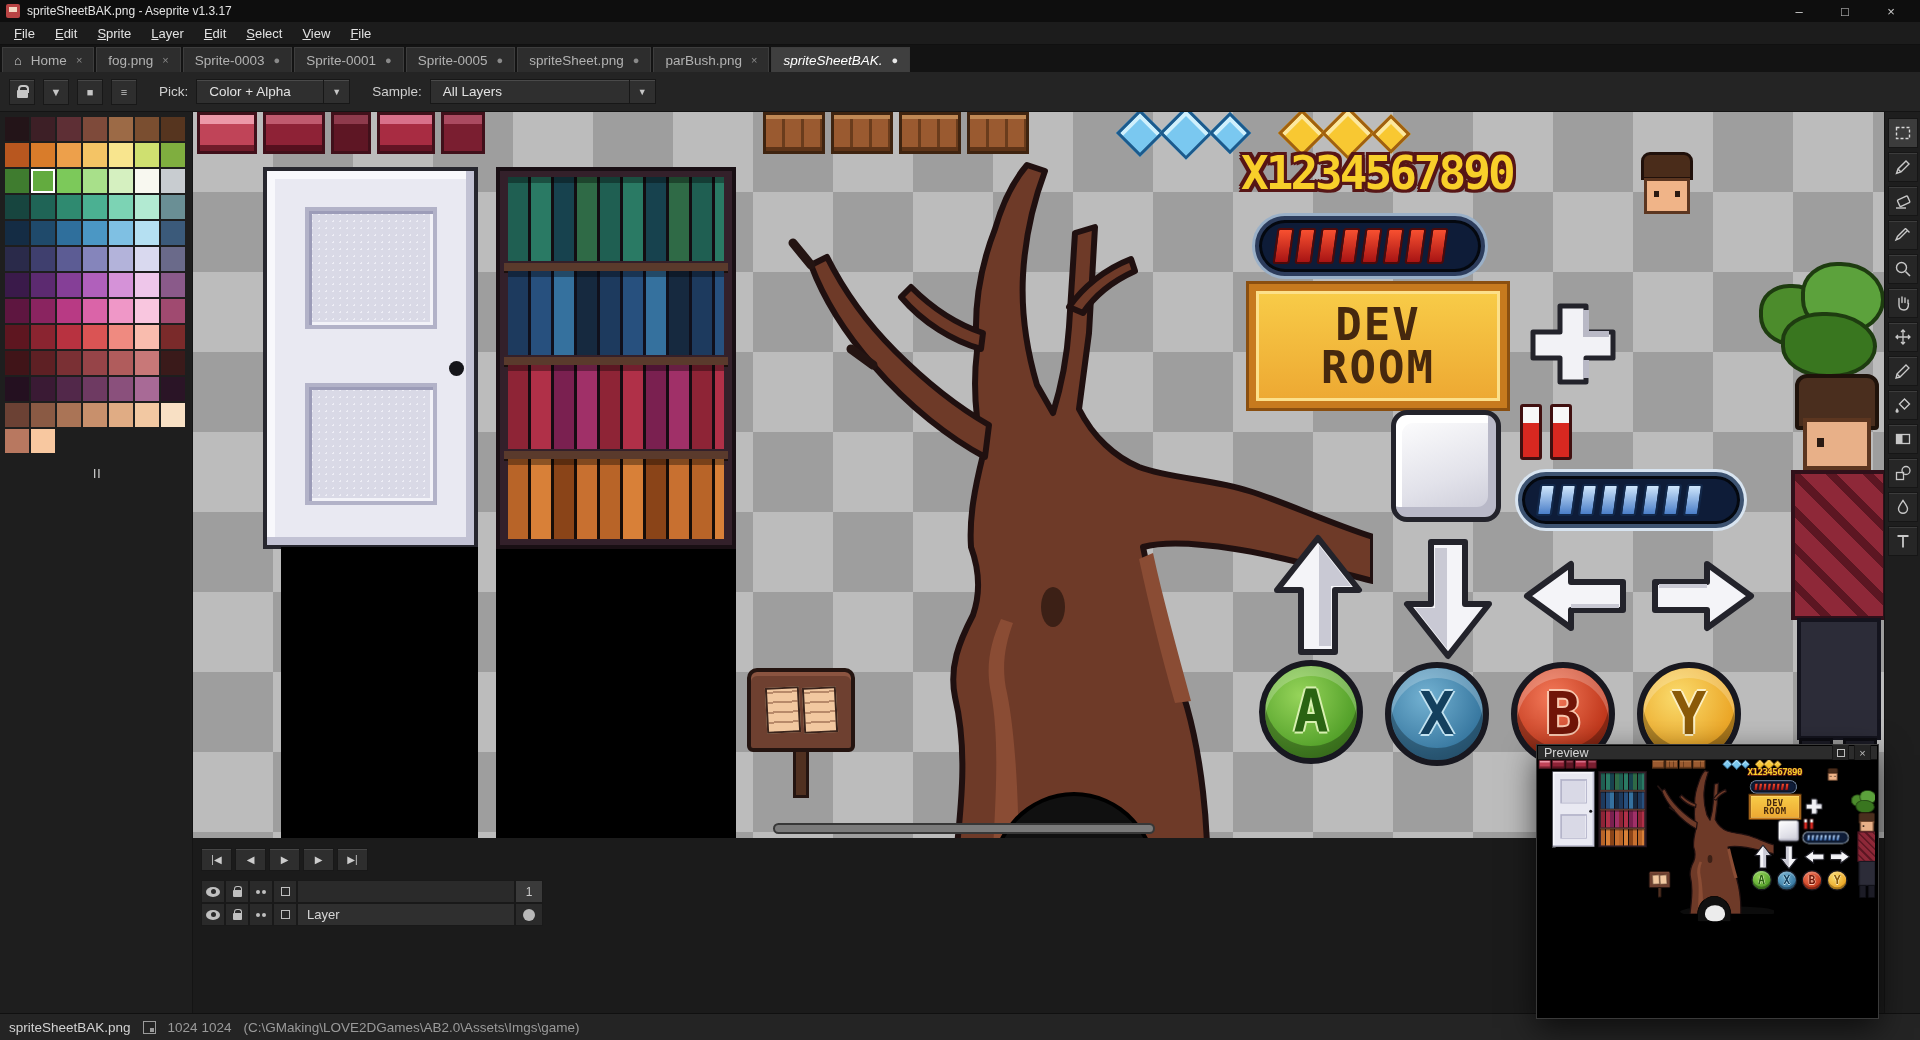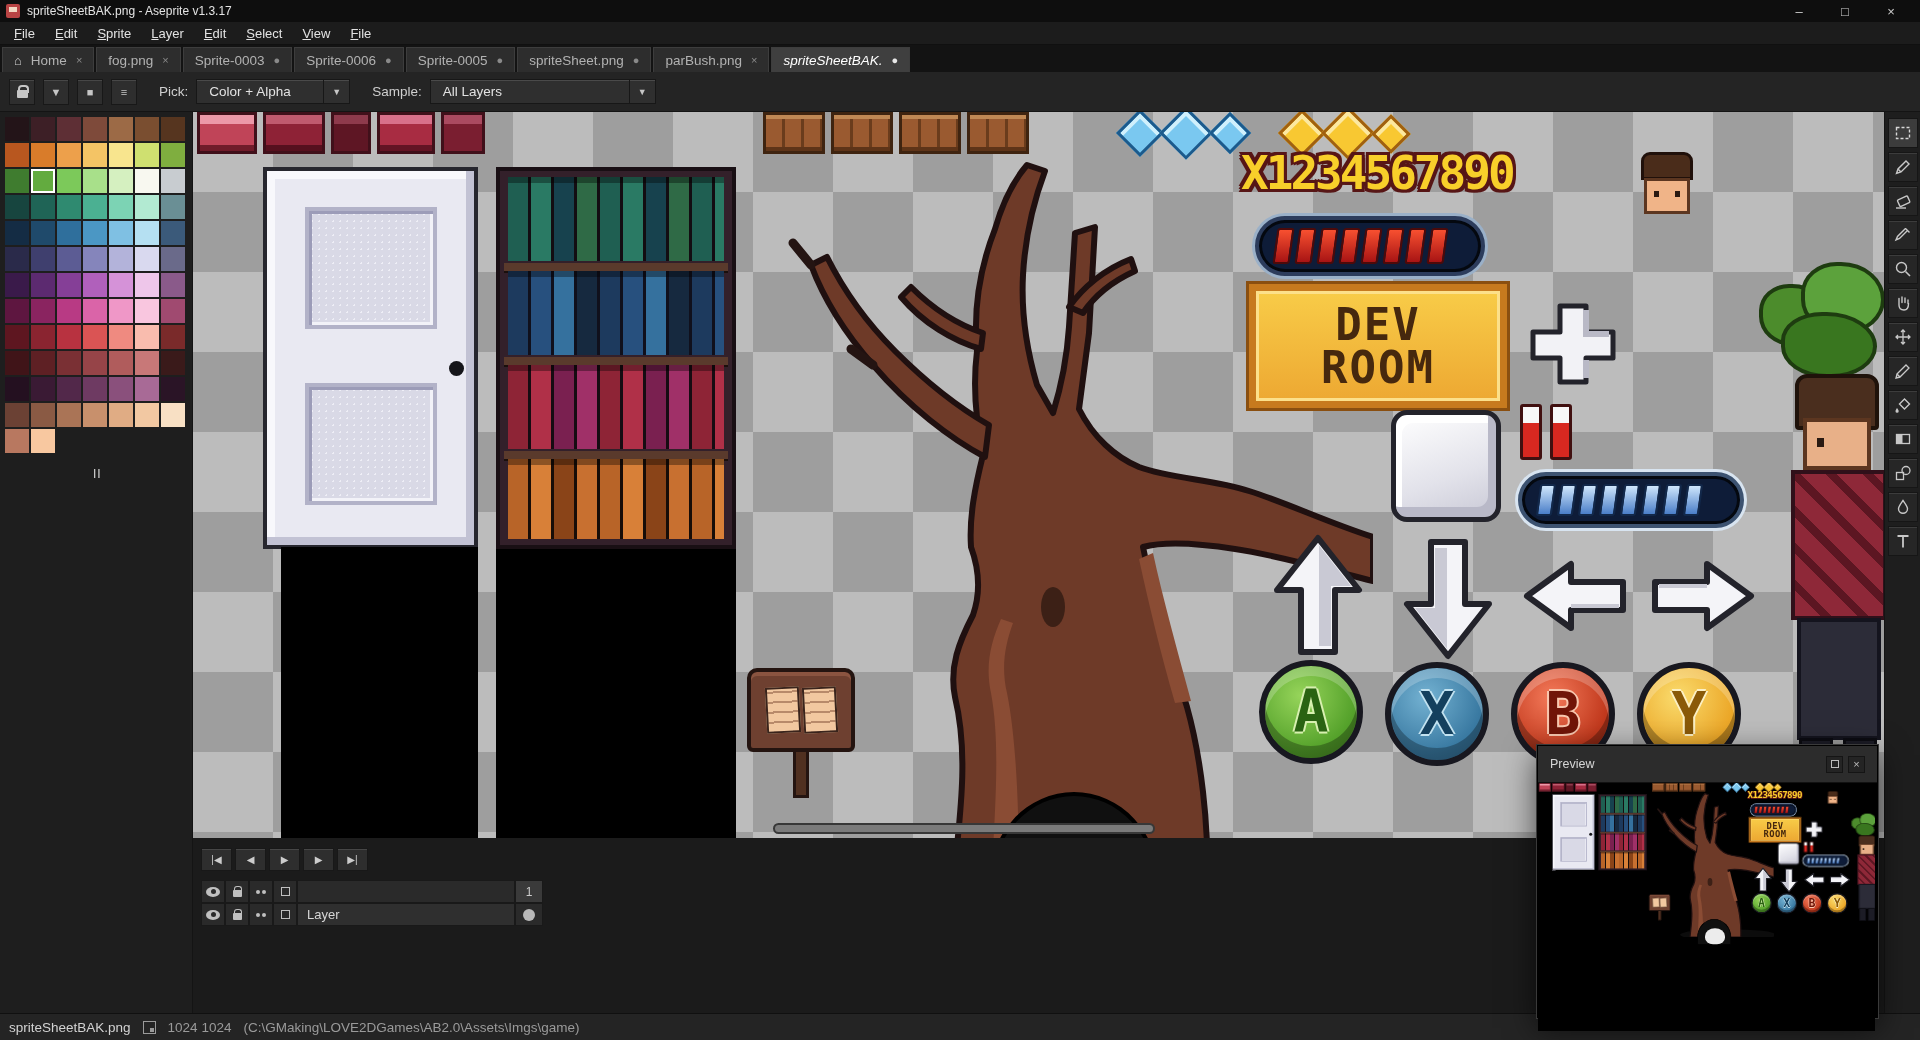--- a/index.html
+++ b/index.html
@@ -154,21 +154,21 @@
 
   
   .statusbar { height:27px; background:#242424; border-top:1px solid #101010; display:flex; align-items:center; gap:12px; padding:0 9px; font-size:13.5px; color:#9a9a9a; }
   .status-file { color:#d2d2d2; }
   .size-icon { width:13px; height:13px; border:1.5px solid #9a9a9a; position:relative; }
   .size-icon::after { content:""; position:absolute; right:1px; bottom:1px; width:4px; height:4px; background:#9a9a9a; }
 
   
   .preview-window { position:absolute; left:1537px; top:745px; width:341px; height:273px; background:#000;
     border:1px solid #000; outline:1px solid #3a3a3a; box-shadow:0 10px 30px rgba(0,0,0,.65); z-index:50; }
-  .preview-title { height:37px; background:#2c2c2c; display:flex; align-items:center; padding:0 12px; gap:5px;
+  .preview-title { height:14px; background:#2c2c2c; display:flex; align-items:center; padding:0 6px; gap:5px;
     font-size:12.5px; color:#d6d6d6; border-bottom:1px solid #111; }
   .pv-btn { margin-left:auto; width:17px; height:17px; background:#242424; border:1px solid #151515; display:flex; align-items:center; justify-content:center; color:#bdbdbd; font-size:11px; }
   .pv-btn + .pv-btn { margin-left:0; }
   .pv-expand { width:8px; height:8px; border:1.5px solid #bdbdbd; }
   .preview-body { position:relative; width:337px; height:248px; overflow:hidden; background:#000; }
   .pv-scale { position:absolute; left:0; top:0; transform:scale(0.2); transform-origin:top left; }
 </style>
 </head>
 <body>
 
@@ -201,21 +201,21 @@
   </div>
   <div class="tab">
     <span>fog.png</span>
     <span class="tab-status">×</span>
   </div>
   <div class="tab">
     <span>Sprite-0003</span>
     <span class="tab-status">●</span>
   </div>
   <div class="tab">
-    <span>Sprite-0006</span>
+    <span>Sprite-0001</span>
     <span class="tab-status">●</span>
   </div>
   <div class="tab">
     <span>Sprite-0005</span>
     <span class="tab-status">●</span>
   </div>
   <div class="tab">
     <span>spriteSheet.png</span>
     <span class="tab-status">●</span>
   </div>

